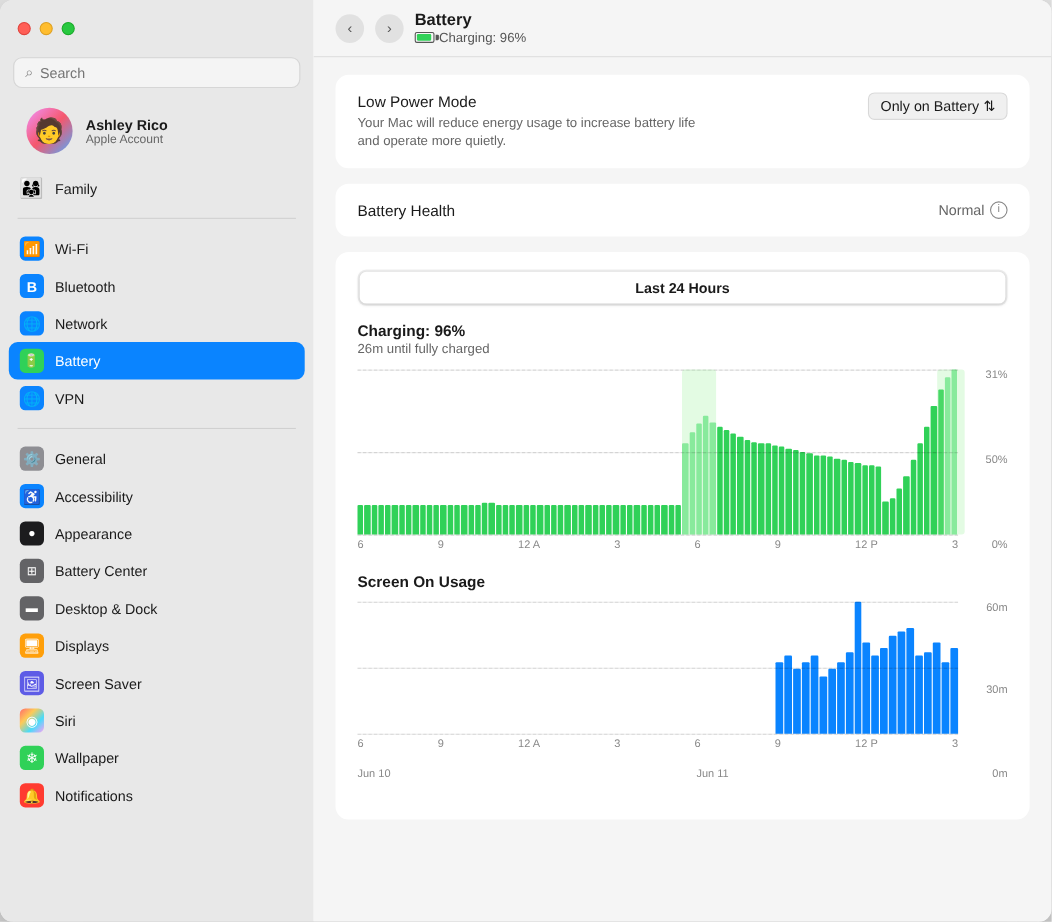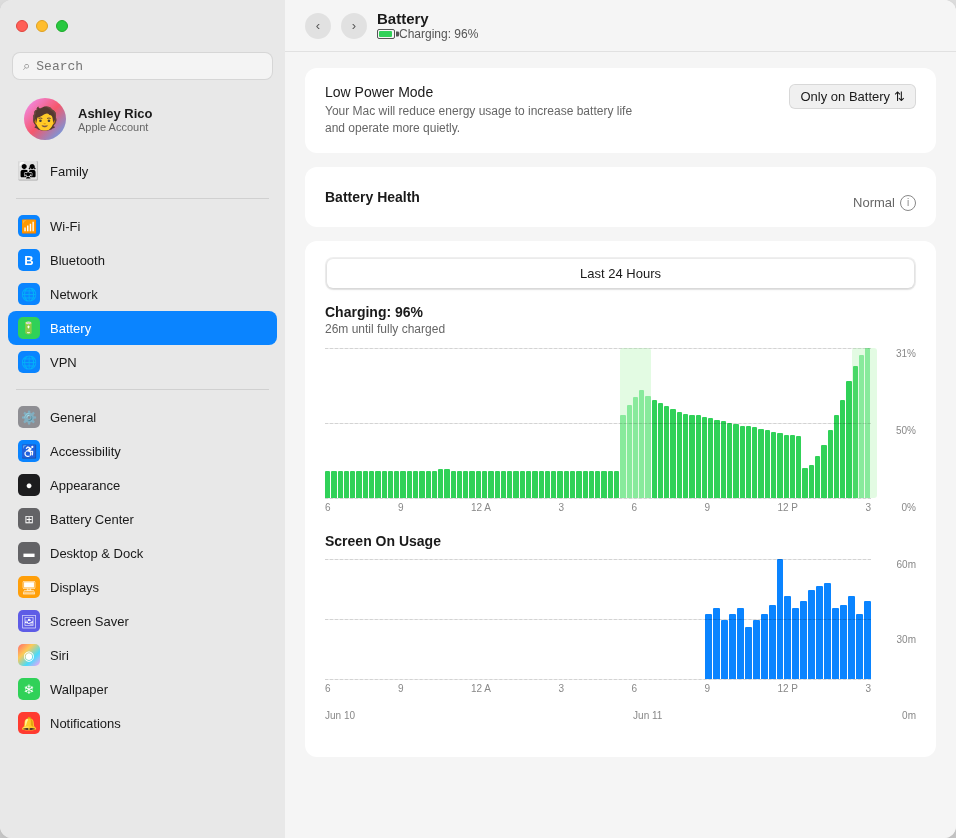--- a/index.html
+++ b/index.html
@@ -60,21 +60,20 @@
       color: #888;
       font-size: 13px;
     }
     .search-input {
       border: none;
       background: transparent;
       outline: none;
       font-size: 13px;
       color: #666;
       width: 100%;
-      font-family: Liberation Mono, monospace;
     }
     .profile-item {
       display: flex;
       align-items: center;
       padding: 8px 16px;
       gap: 12px;
       cursor: pointer;
       border-radius: 8px;
       margin: 0 8px 2px 8px;
     }
@@ -263,30 +262,29 @@
       cursor: pointer;
       white-space: nowrap;
     }
     .battery-health-row {
       display: flex;
       align-items: center;
       justify-content: space-between;
     }
     .battery-health-label {
       font-size: 14px;
-      font-weight: 700;
+      font-weight: 400;
       color: #1a1a1a;
     }
     .battery-health-value {
       display: flex;
       align-items: center;
       gap: 5px;
       font-size: 13px;
       color: #666;
-      margin-top: 12px;
     }
     .info-circle {
       width: 16px; height: 16px;
       border-radius: 50%;
       border: 1.5px solid #888;
       display: inline-flex;
       align-items: center;
       justify-content: center;
       font-size: 10px;
       color: #888;
@@ -306,21 +304,21 @@
       border: none;
       border-radius: 6px;
       font-size: 13px;
       cursor: pointer;
       background: transparent;
       color: #555;
     }
     .tab-btn.active {
       background: white;
       color: #1a1a1a;
-      font-weight: 400;
+      font-weight: 700;
       box-shadow: 0 1px 3px rgba(0,0,0,0.15);
     }
     .charging-status {
       font-size: 14px;
       font-weight: 600;
       color: #1a1a1a;
       margin-bottom: 2px;
     }
     .charging-sub {
       font-size: 12px;

